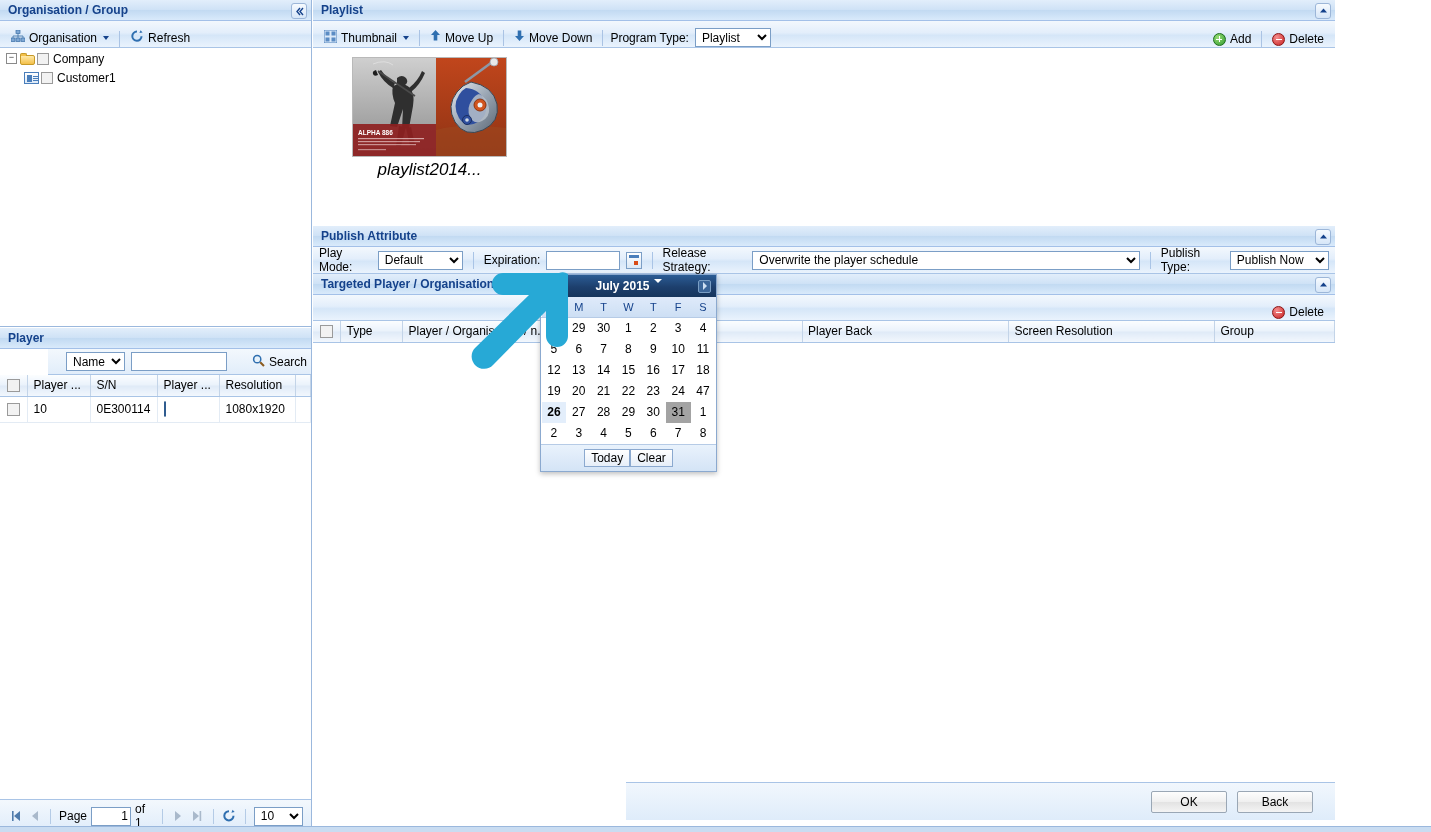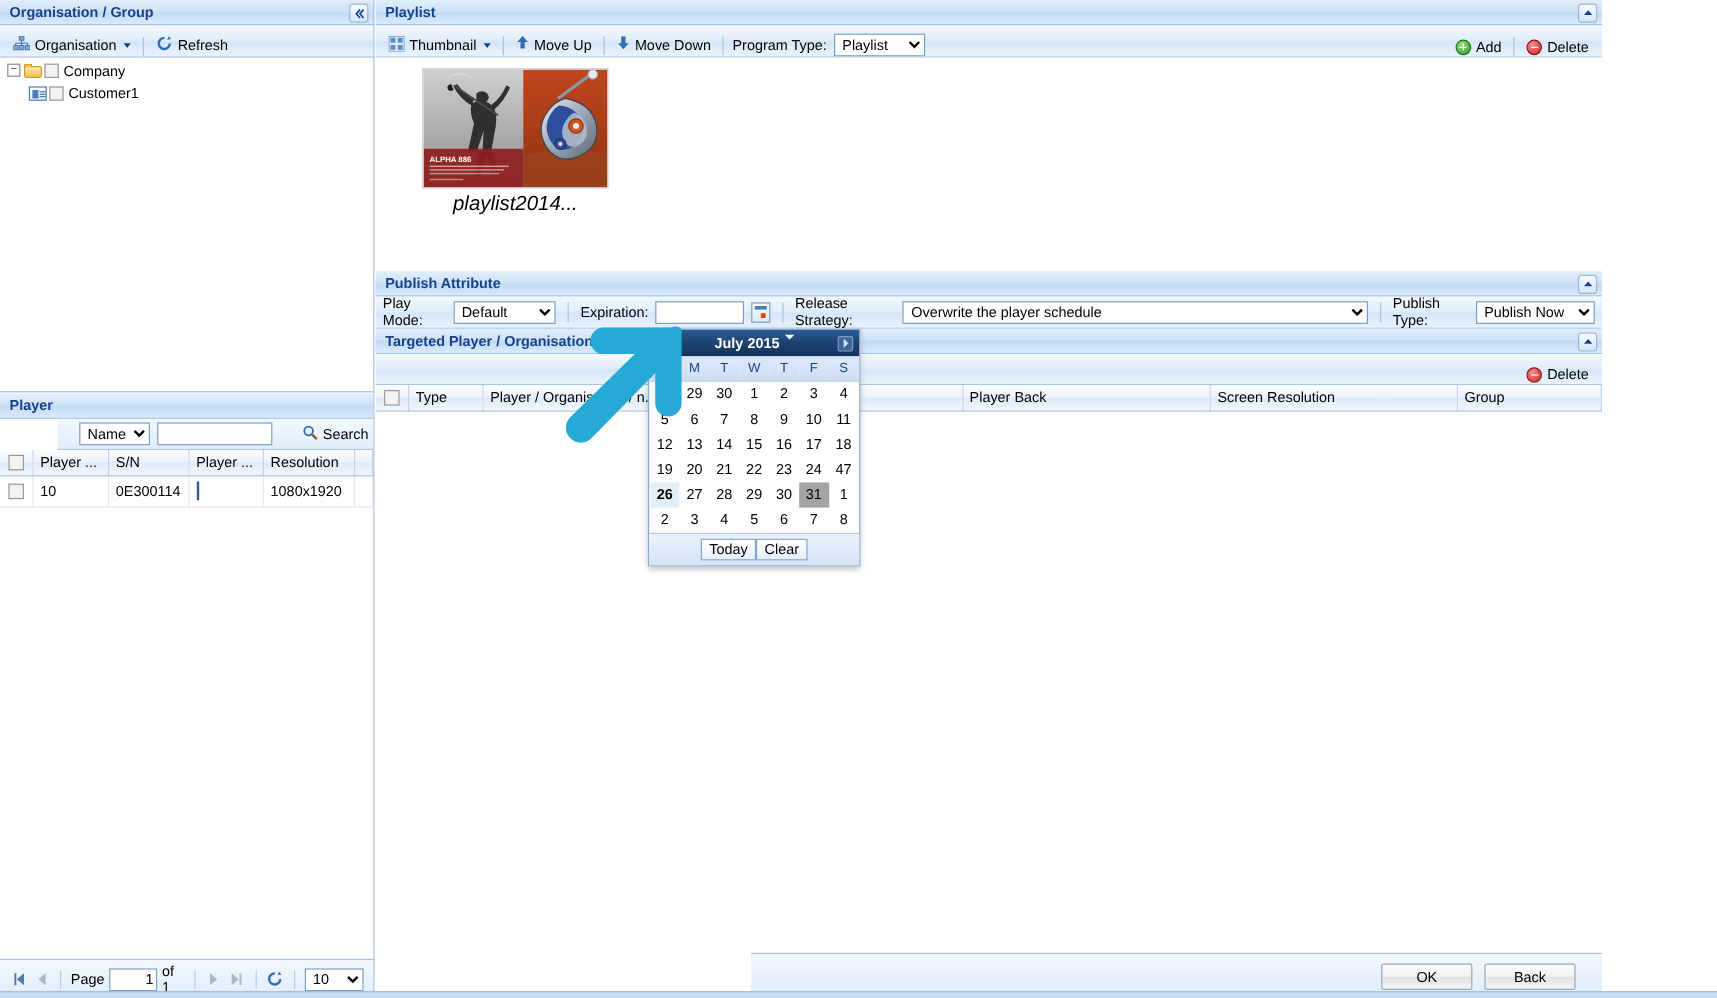--- a/index.html
+++ b/index.html
@@ -149,21 +149,21 @@
     font-family:"Liberation Sans",sans-serif;font-size:12px;
     border:1px solid #8ba9cf;background:linear-gradient(to bottom,#ffffff,#e6eef8);
     padding:1px 6px;margin:0;cursor:pointer;
   }
 
   
   .cursor-arrow{position:absolute;left:455px;top:266px;width:130px;height:112px;z-index:60;pointer-events:none;}
 
   
   .footer{
-    position:absolute;left:313px;right:0;bottom:0;height:38px;
+    position:absolute;left:313px;right:0;bottom:12px;height:38px;
     background:linear-gradient(to bottom,#f1f7fd,#dfecfa);
     border-top:1px solid #a9c4e6;
     display:flex;align-items:center;justify-content:flex-end;gap:10px;
     padding-right:22px;box-sizing:border-box;
   }
   .btn{
     width:76px;height:22px;font-family:"Liberation Sans",sans-serif;font-size:12px;
     border:1px solid #9aa7b5;border-radius:2px;
     background:linear-gradient(to bottom,#fdfdfd 0%,#f0f0f0 48%,#e3e3e3 52%,#f4f4f4 100%);
     cursor:pointer;

